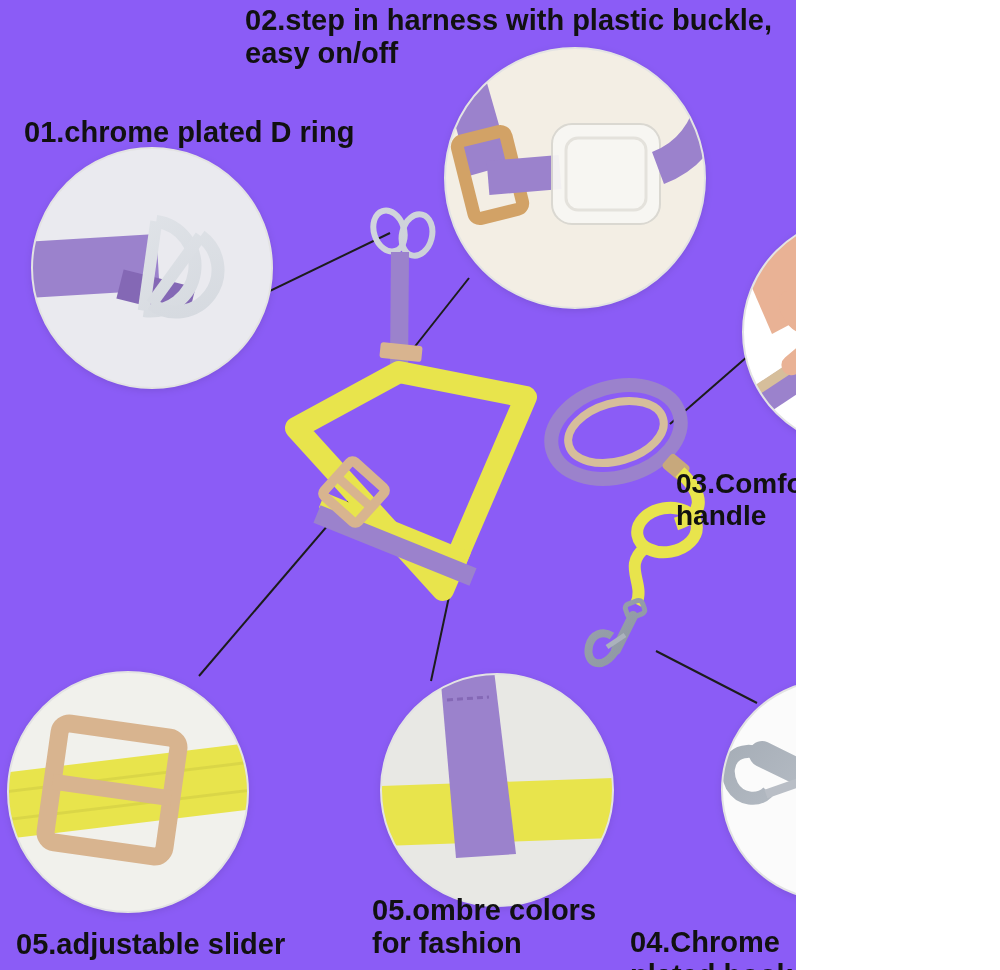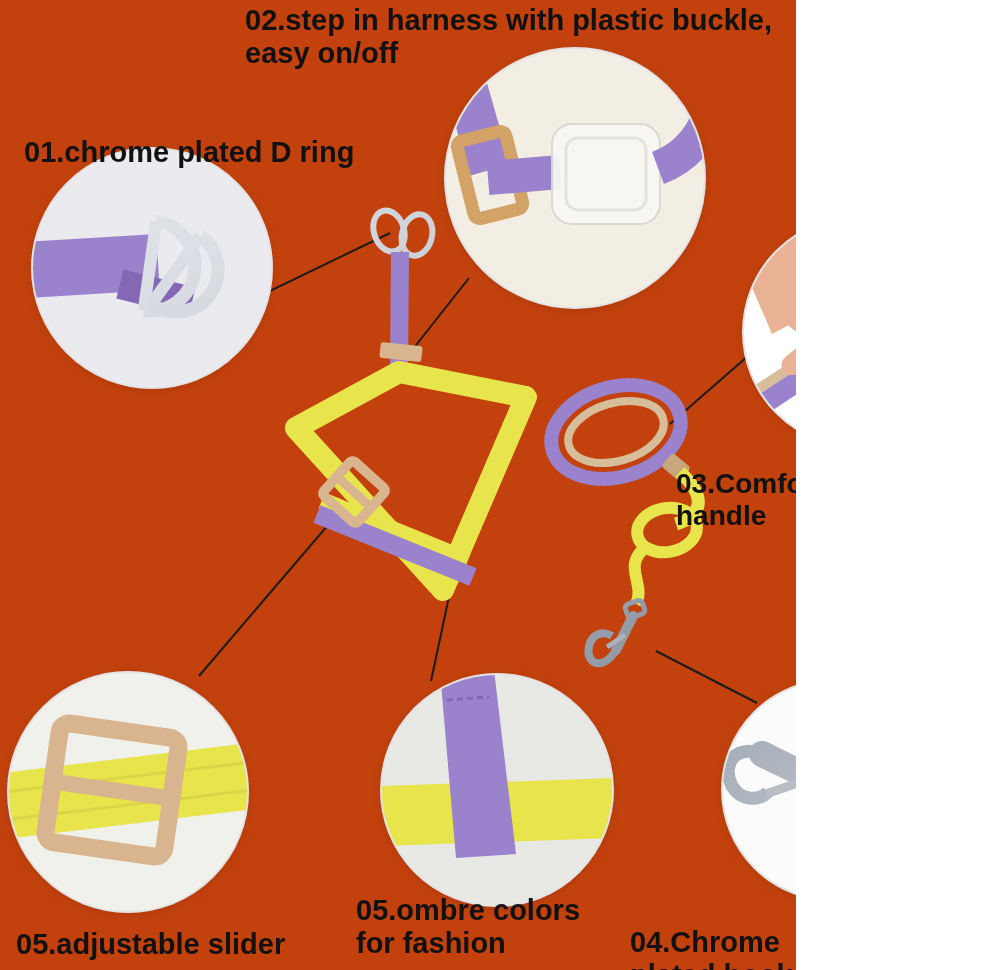--- a/index.html
+++ b/index.html
@@ -1,25 +1,25 @@
 <!DOCTYPE html>
 <html style="--purple: #9b82cc; --purple_dark: #8468b5; --yellow: #e8e44c; --beige: #d8b48f; --tan: #d6be9b; --gold: #d2a266; --skin: #e9b295; --chrome_mid: #aab2bc; --text: #111111; --callout_line: #1c1c1c;"><head>
 <meta charset="utf-8">
 <style>
   html,body{margin:0;padding:0;background:#fff;}
-  #canvas{position:relative;width:796px;height:970px;background:#c2410c;overflow:hidden;
+  #canvas{position:relative;width:796px;height:970px;background:#8b5cf6;overflow:hidden;
           font-family:"Liberation Sans",sans-serif;}
   #art{position:absolute;left:0;top:0;}
   .label{position:absolute;font-weight:700;color:var(--text,#111);
          font-family:"Liberation Sans",sans-serif;white-space:pre-line;line-height:1.15;}
   .label-02{left:245px;top:4px;font-size:29px;}
-  .label-01{left:24px;top:116px;font-size:29px;margin-top:20px;}
+  .label-01{left:24px;top:116px;font-size:29px;}
   .label-03{left:676px;top:468px;font-size:28px;}
   .label-04{left:630px;top:926px;font-size:29px;}
-  .label-05{left:356px;top:894px;font-size:29px;}
+  .label-05{left:372px;top:894px;font-size:29px;}
   .label-06{left:16px;top:928px;font-size:29px;}
   .callout{stroke:var(--callout_line,#1c1c1c);stroke-width:2;fill:none;}
   .stroke-purple{stroke:var(--purple,#9b82cc);fill:none;}
   .stroke-purple-dk{stroke:var(--purple_dark,#8468b5);fill:none;}
   .stroke-yellow{stroke:var(--yellow,#e8e44c);fill:none;}
   .stroke-beige{stroke:var(--beige,#d8b48f);fill:none;}
   .stroke-tan{stroke:var(--tan,#d6be9b);fill:none;}
   .fill-purple{fill:var(--purple,#9b82cc);stroke:none;}
   .fill-beige{fill:var(--beige,#d8b48f);stroke:none;}
   .fill-skin{fill:var(--skin,#e9b295);stroke:none;}

